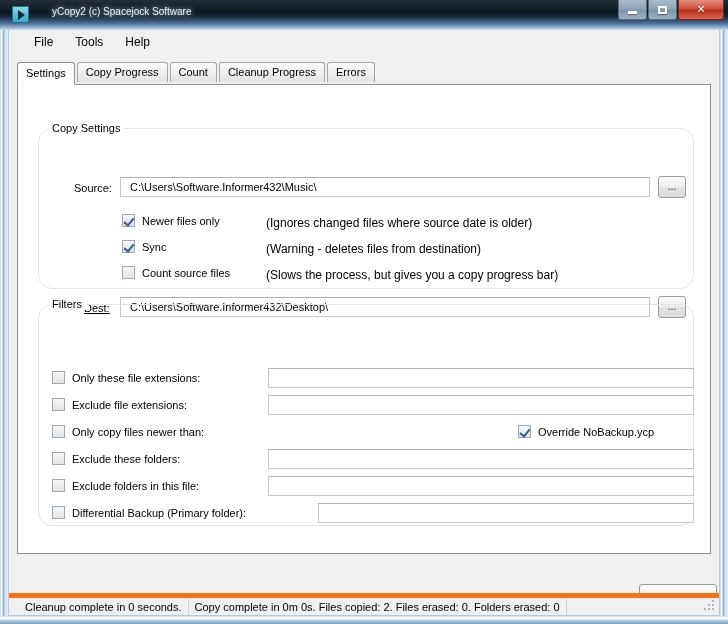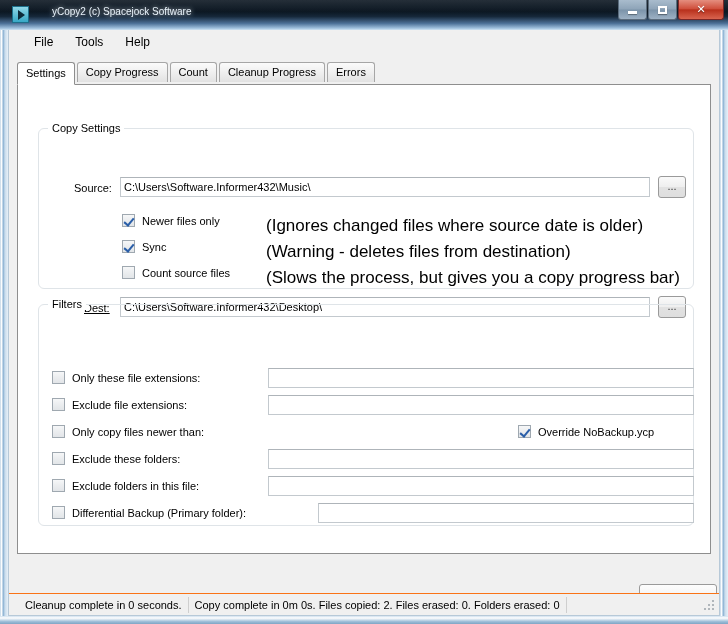--- a/index.html
+++ b/index.html
@@ -194,21 +194,21 @@
     width: 694px; height: 470px;
     background: #ffffff;
     border: 1px solid #8e8e8e;
     box-sizing: border-box;
   }
 
   
   .groupbox {
     position: absolute;
     border: 1px solid #dfe4e8;
-    border-radius: 6px;
+    border-radius: 14px;
     box-sizing: border-box;
     padding-left: 8px;
   }
   .groupbox > .gb-title {
     position: absolute;
     left: 9px; top: -7px;
     background: #ffffff;
     padding: 0 4px;
     font-size: 11px;
     color: #000;
@@ -227,21 +227,21 @@
   .textbox {
     position: absolute;
     box-sizing: border-box;
     height: 20px;
     background: #ffffff;
     border: 1px solid #c3c9ce;
     border-top-color: #aeb4b9;
     font-family: "Liberation Sans", sans-serif;
     font-size: 11px;
     color: #000;
-    padding: 0 3px;
+    padding: 0 9px;
     line-height: 18px;
     outline: none;
   }
   .browsebtn {
     position: absolute;
     width: 28px; height: 22px;
     box-sizing: border-box;
     background: linear-gradient(to bottom, #fafafa 0%, #efefef 48%, #e2e2e2 52%, #dedede 100%);
     border: 1px solid #9a9a9a;
     border-radius: 3px;
@@ -277,21 +277,21 @@
     border-width: 0 2px 2px 0;
     transform: rotate(40deg);
   }
   .cb-label {
     margin-left: 7px;
     font-size: 11px;
     color: #000;
   }
   .hint {
     position: absolute;
-    font-size: 17px;
+    font-size: 12px;
     color: #000;
     white-space: nowrap;
   }
 
   
   .gobtn {
     position: absolute;
     left: 630px; top: 554px;
     width: 78px; height: 31px;
     box-sizing: border-box;
@@ -303,21 +303,21 @@
     display: flex; align-items: center; justify-content: center;
     cursor: default;
   }
 
   
   .statusbar {
     position: absolute;
     left: 0; bottom: 0;
     width: 710px; height: 22px;
     background: #f0f0f0;
-    border-top: 1px solid #f97316;
+    border-top: 5px solid #f97316;
     display: flex;
     align-items: center;
     box-sizing: border-box;
   }
   .status-panel {
     height: 16px;
     display: flex;
     align-items: center;
     padding: 0 6px;
     font-size: 11px;

